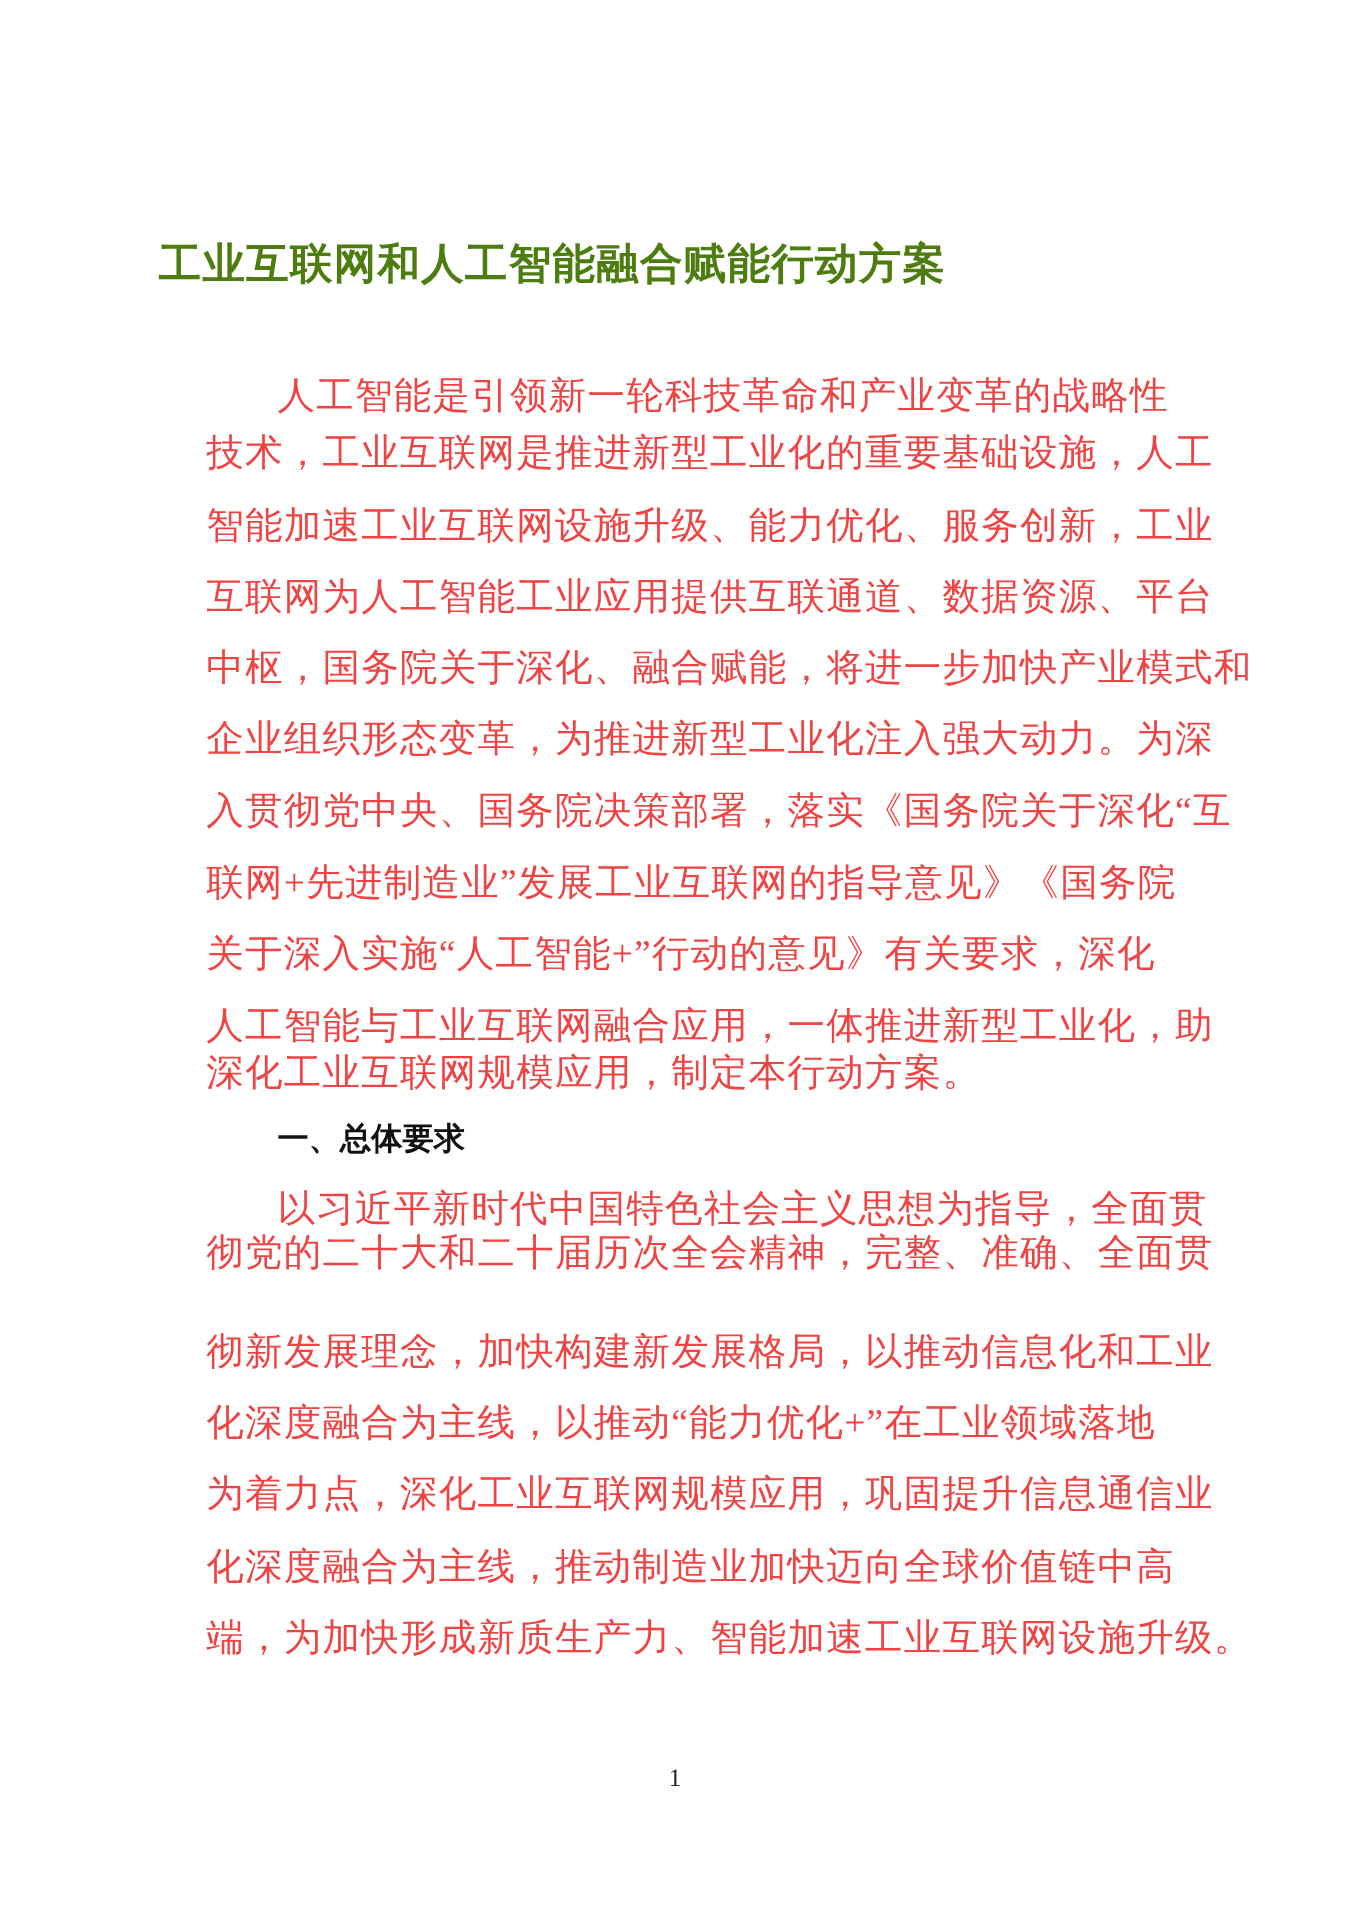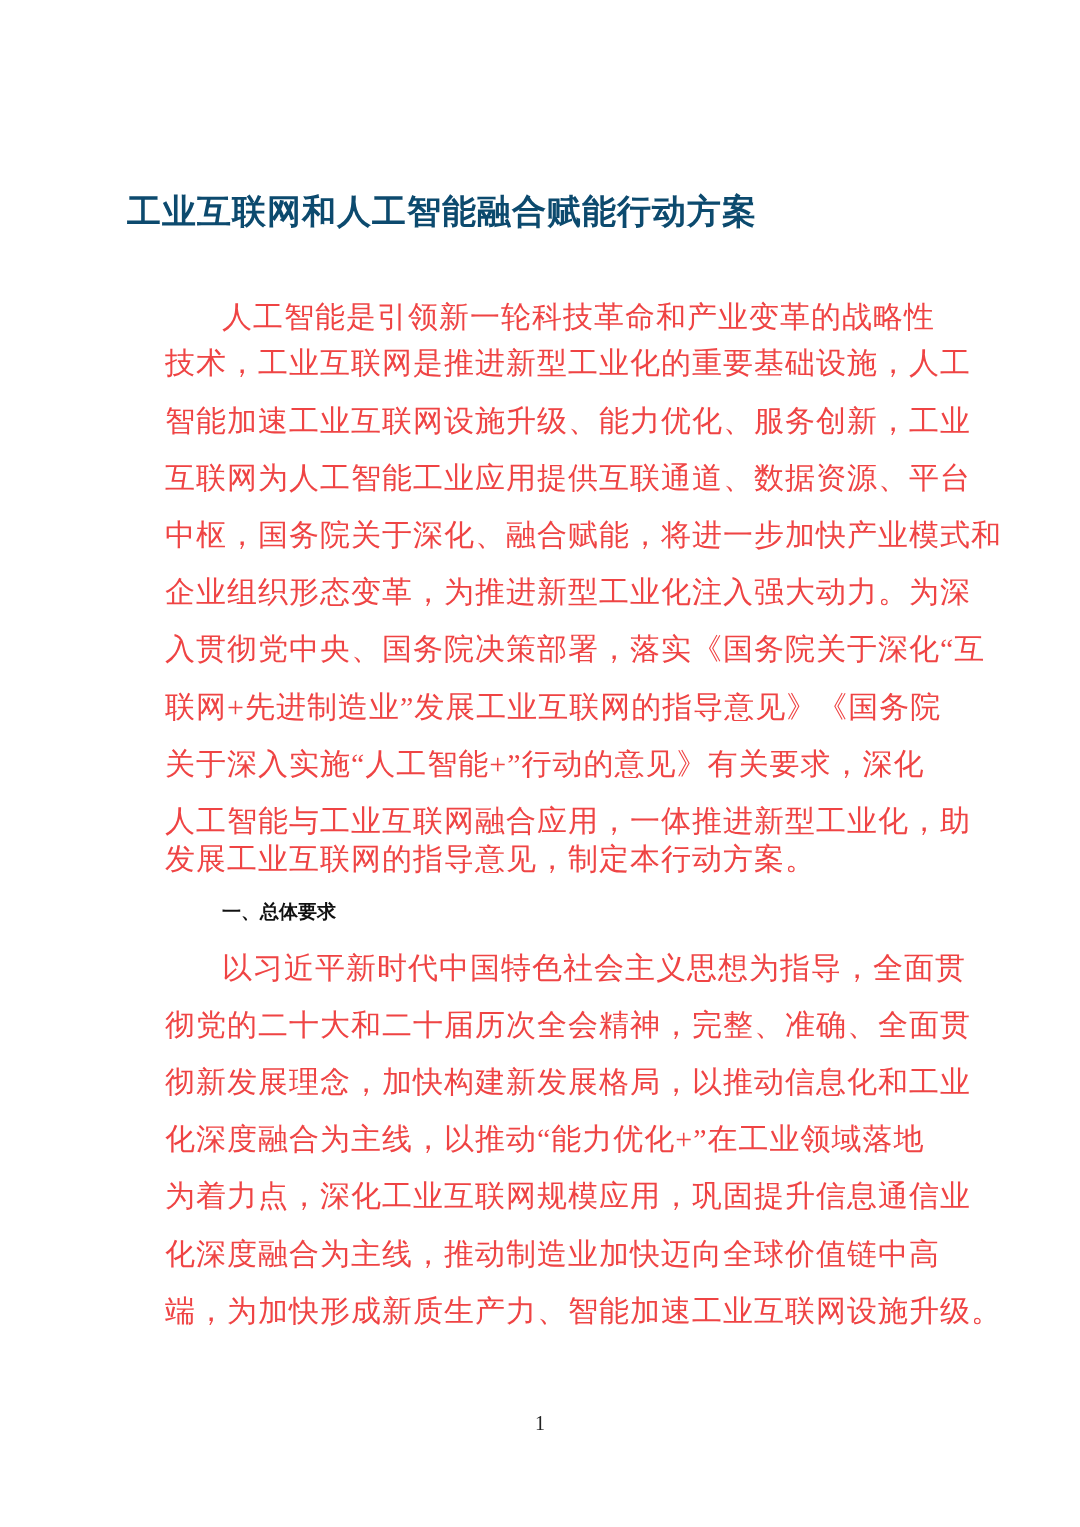--- a/index.html
+++ b/index.html
@@ -1,33 +1,33 @@
 <!DOCTYPE html>
 <html><head>
 <meta charset="utf-8">
 <style>
   html, body { margin: 0; padding: 0; background: #ffffff; }
   body { width: 1080px; height: 1527px; position: relative; overflow: hidden; }
   .page { position: absolute; left: 0; top: 0; width: 1080px; height: 1527px; background: #fff; color: #111; }
   .title {
     position: absolute; left: 0; width: 884px; top: 186px; text-align: center;
     font-family: "DejaVu Serif", serif; font-weight: bold; font-size: 34px; line-height: 50px;
-    letter-spacing: 1px; color: #0c4a6e;
+    letter-spacing: 1px; color: #4d7c0f;
   }
   .line {
     position: absolute; left: 165px; width: 750px; height: 46px;
     font-family: Liberation Serif, serif; font-size: 30px; line-height: 46px;
     white-space: nowrap; color: #ef4444; text-align: justify; text-align-last: justify;
     letter-spacing: 1px;
   }
   .line.last { text-align-last: left; }
   .line.indent { left: 222px; width: 693px; }
   .heading {
     position: absolute; left: 222px; height: 46px;
-    font-family: "DejaVu Sans", sans-serif; font-weight: bold; font-size: 19px; line-height: 46px;
+    font-family: "DejaVu Sans", sans-serif; font-weight: bold; font-size: 25px; line-height: 46px;
     color: #111; white-space: nowrap;
   }
   .page-number {
     position: absolute; left: 0; width: 1080px; top: 1408px; text-align: center;
     font-family: "Liberation Serif", serif; font-size: 20px; line-height: 30px; color: #222;
   }
 </style>
 </head>
 <body>
 
@@ -38,28 +38,28 @@
     <div class="line indent" style="top:294px">人工智能是引领新一轮科技革命和产业变革的战略性</div>
     <div class="line" style="top:340px">技术，工业互联网是推进新型工业化的重要基础设施，人工</div>
     <div class="line" style="top:398px">智能加速工业互联网设施升级、能力优化、服务创新，工业</div>
     <div class="line" style="top:455px">互联网为人工智能工业应用提供互联通道、数据资源、平台</div>
     <div class="line" style="top:512px">中枢，国务院关于深化、融合赋能，将进一步加快产业模式和</div>
     <div class="line" style="top:569px">企业组织形态变革，为推进新型工业化注入强大动力。为深</div>
     <div class="line" style="top:626px">入贯彻党中央、国务院决策部署，落实《国务院关于深化“互</div>
     <div class="line" style="top:684px">联网+先进制造业”发展工业互联网的指导意见》《国务院</div>
     <div class="line" style="top:741px">关于深入实施“人工智能+”行动的意见》有关要求，深化</div>
     <div class="line" style="top:798px">人工智能与工业互联网融合应用，一体推进新型工业化，助</div>
-    <div class="line last" style="top:836px">发展工业互联网的指导意见，制定本行动方案。</div>
+    <div class="line last" style="top:836px">深化工业互联网规模应用，制定本行动方案。</div>
   </div>
 
   <div class="heading" style="top:888px">一、总体要求</div>
 
   <div>
     <div class="line indent" style="top:945px">以习近平新时代中国特色社会主义思想为指导，全面贯</div>
-    <div class="line" style="top:1002px">彻党的二十大和二十届历次全会精神，完整、准确、全面贯</div>
+    <div class="line" style="top:980px">彻党的二十大和二十届历次全会精神，完整、准确、全面贯</div>
     <div class="line" style="top:1059px">彻新发展理念，加快构建新发展格局，以推动信息化和工业</div>
     <div class="line" style="top:1116px">化深度融合为主线，以推动“能力优化+”在工业领域落地</div>
     <div class="line" style="top:1173px">为着力点，深化工业互联网规模应用，巩固提升信息通信业</div>
     <div class="line" style="top:1231px">化深度融合为主线，推动制造业加快迈向全球价值链中高</div>
     <div class="line" style="top:1288px">端，为加快形成新质生产力、智能加速工业互联网设施升级。</div>
   </div>
 
   <div class="page-number">1</div>
 </div>
 

